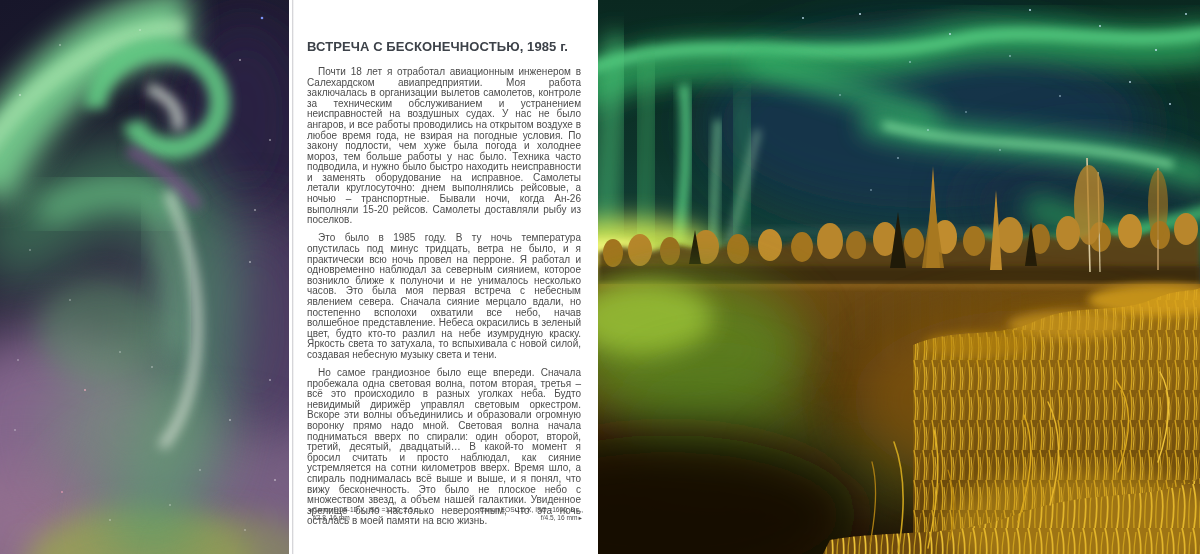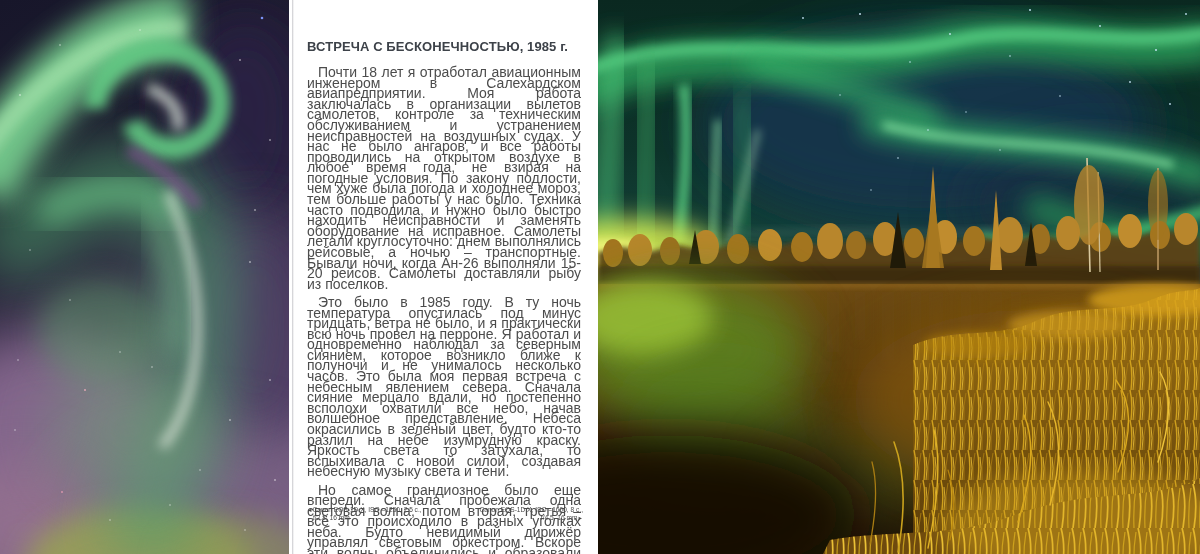--- a/index.html
+++ b/index.html
@@ -6,21 +6,21 @@
   body{width:1200px;height:554px;background:#ffffff;font-family:"Liberation Sans",sans-serif;}
   .spread{position:relative;width:1200px;height:554px;overflow:hidden;background:#ffffff;}
   figure.photo{position:absolute;top:0;height:554px;margin:0;padding:0;}
   figure.photo svg{display:block;width:100%;height:100%;}
   .photo-left{left:0;width:289px;}
   .photo-right{left:598px;width:602px;}
   .page{position:absolute;left:289px;top:0;width:309px;height:554px;background:#ffffff;box-sizing:border-box;padding:40px 17px 0 18px;}
   .page-gutter-line{position:absolute;left:3px;top:0;bottom:0;width:2px;
     background:linear-gradient(to right,rgba(60,60,75,0.28),rgba(60,60,75,0));}
   h1.title{margin:0 0 12px 0;font-size:13px;font-weight:bold;color:#3d4249;letter-spacing:0.1px;line-height:1.15;}
-  .body-text p{margin:0 0 7.5px 0;font-size:14px;line-height:10.6px;color:#4c4c4c;text-align:justify;text-indent:11px;}
+  .body-text p{margin:0 0 7.5px 0;font-size:10px;line-height:10.6px;color:#4c4c4c;text-align:justify;text-indent:11px;}
   .captions{position:absolute;left:18px;right:15px;top:506px;display:flex;justify-content:space-between;
     font-size:6.6px;line-height:8.4px;color:#4a4a4a;}
   .cap{max-width:140px;}
   .cap-left .cap-line2{margin-left:6px;}
   .cap-right{text-align:right;}
   .cap-marker{font-size:5.6px;}
 </style>
 </head>
 <body>
 

